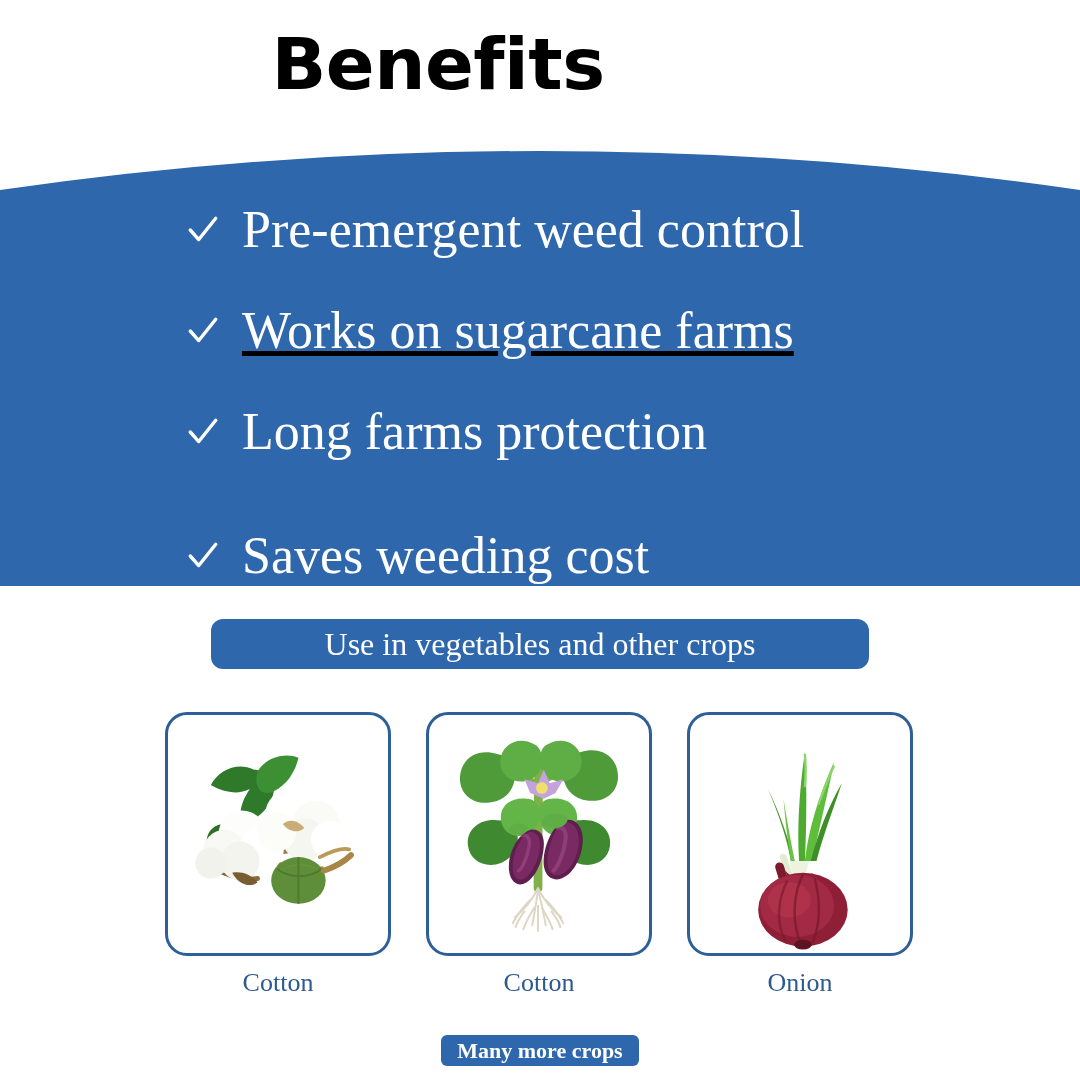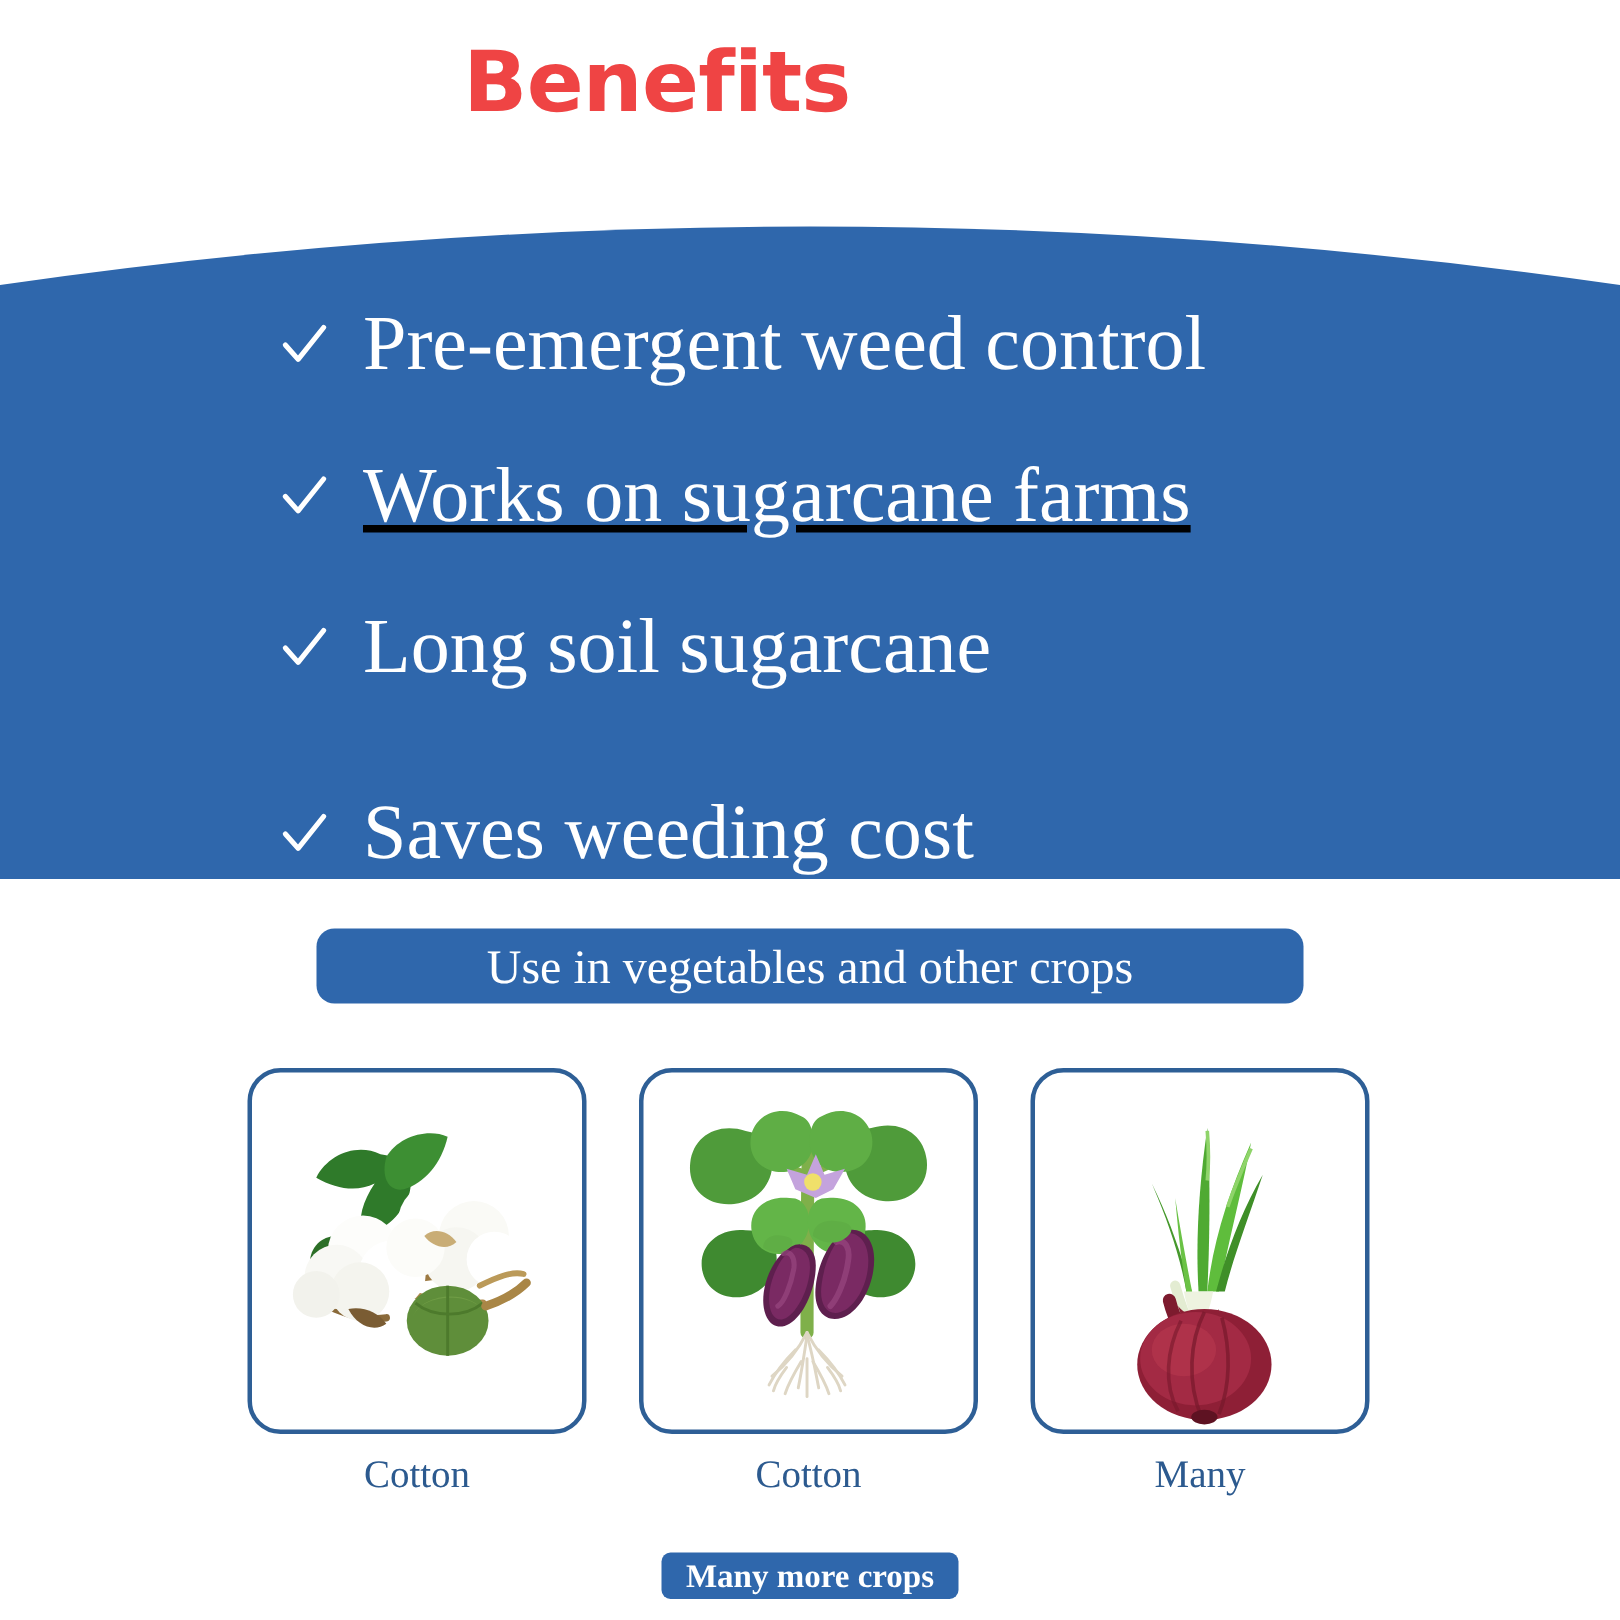--- a/index.html
+++ b/index.html
@@ -23,23 +23,23 @@
 
   
   #title {
     position: absolute;
     top: 28px;
     left: 0;
     width: 876px;
     text-align: center;
     font-family: "DejaVu Sans", sans-serif;
     font-weight: bold;
-    font-size: 56px;
+    font-size: 72px;
     letter-spacing: -0.5px;
-    color: #ef4444;
+    color: #000000;
     line-height: 1;
   }
 
   
   #band-wrap {
     position: absolute;
     top: 128px;
     left: 0;
     width: 1080px;
     height: 458px;
@@ -202,21 +202,21 @@
       <svg class="check-icon" viewBox="0 0 32 32">
         <path d="M4 16 L12 25 L28 5" fill="none" stroke="#ffffff" stroke-width="3.2" stroke-linecap="round" stroke-linejoin="round"></path>
       </svg>
       <span class="benefit-text">Works on sugarcane farms</span>
     </div>
 
     <div class="benefit-row">
       <svg class="check-icon" viewBox="0 0 32 32">
         <path d="M4 16 L12 25 L28 5" fill="none" stroke="#ffffff" stroke-width="3.2" stroke-linecap="round" stroke-linejoin="round"></path>
       </svg>
-      <span class="benefit-text">Long soil sugarcane</span>
+      <span class="benefit-text">Long farms protection</span>
     </div>
 
     <div class="benefit-row">
       <svg class="check-icon" viewBox="0 0 32 32">
         <path d="M4 16 L12 25 L28 5" fill="none" stroke="#ffffff" stroke-width="3.2" stroke-linecap="round" stroke-linejoin="round"></path>
       </svg>
       <span class="benefit-text">Saves weeding cost</span>
     </div>
 
   </div>
@@ -344,21 +344,21 @@
             <ellipse cx="116" cy="200" rx="46" ry="38" fill="#8e1f36"></ellipse>
             <ellipse cx="110" cy="196" rx="38" ry="32" fill="#a32a44"></ellipse>
             <ellipse cx="102" cy="190" rx="22" ry="18" fill="#b8394f" opacity="0.6"></ellipse>
             <path d="M116 164 C106 184 104 212 114 236" stroke="#76182b" stroke-width="2.5" fill="none" opacity="0.7"></path>
             <path d="M128 168 C134 190 134 214 126 234" stroke="#76182b" stroke-width="2.5" fill="none" opacity="0.7"></path>
             <path d="M100 170 C90 190 88 214 98 232" stroke="#76182b" stroke-width="2.5" fill="none" opacity="0.6"></path>
             <ellipse cx="116" cy="236" rx="9" ry="5" fill="#5e1222"></ellipse>
           </g>
         </svg>
       </div>
-      <div class="crop-label">Many</div>
+      <div class="crop-label">Onion</div>
     </div>
 
   </div>
 
   <div id="more-badge">
     <span id="more-badge-label">Many more crops</span>
   </div>
 
 </div>
 

